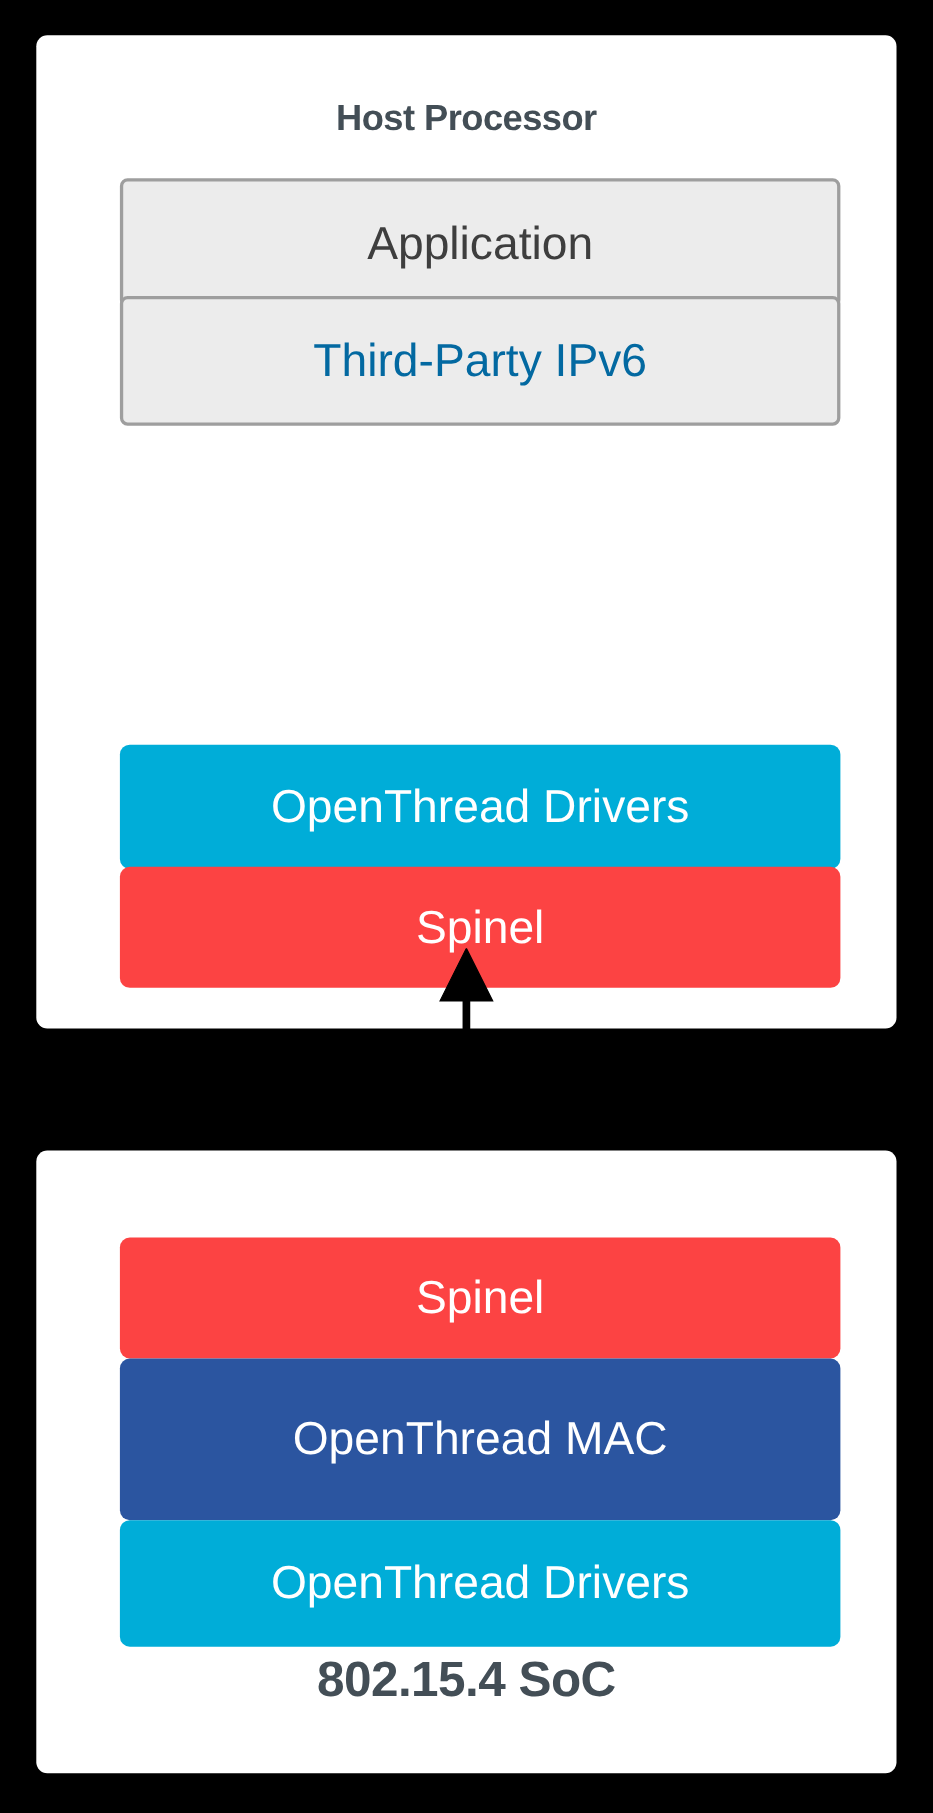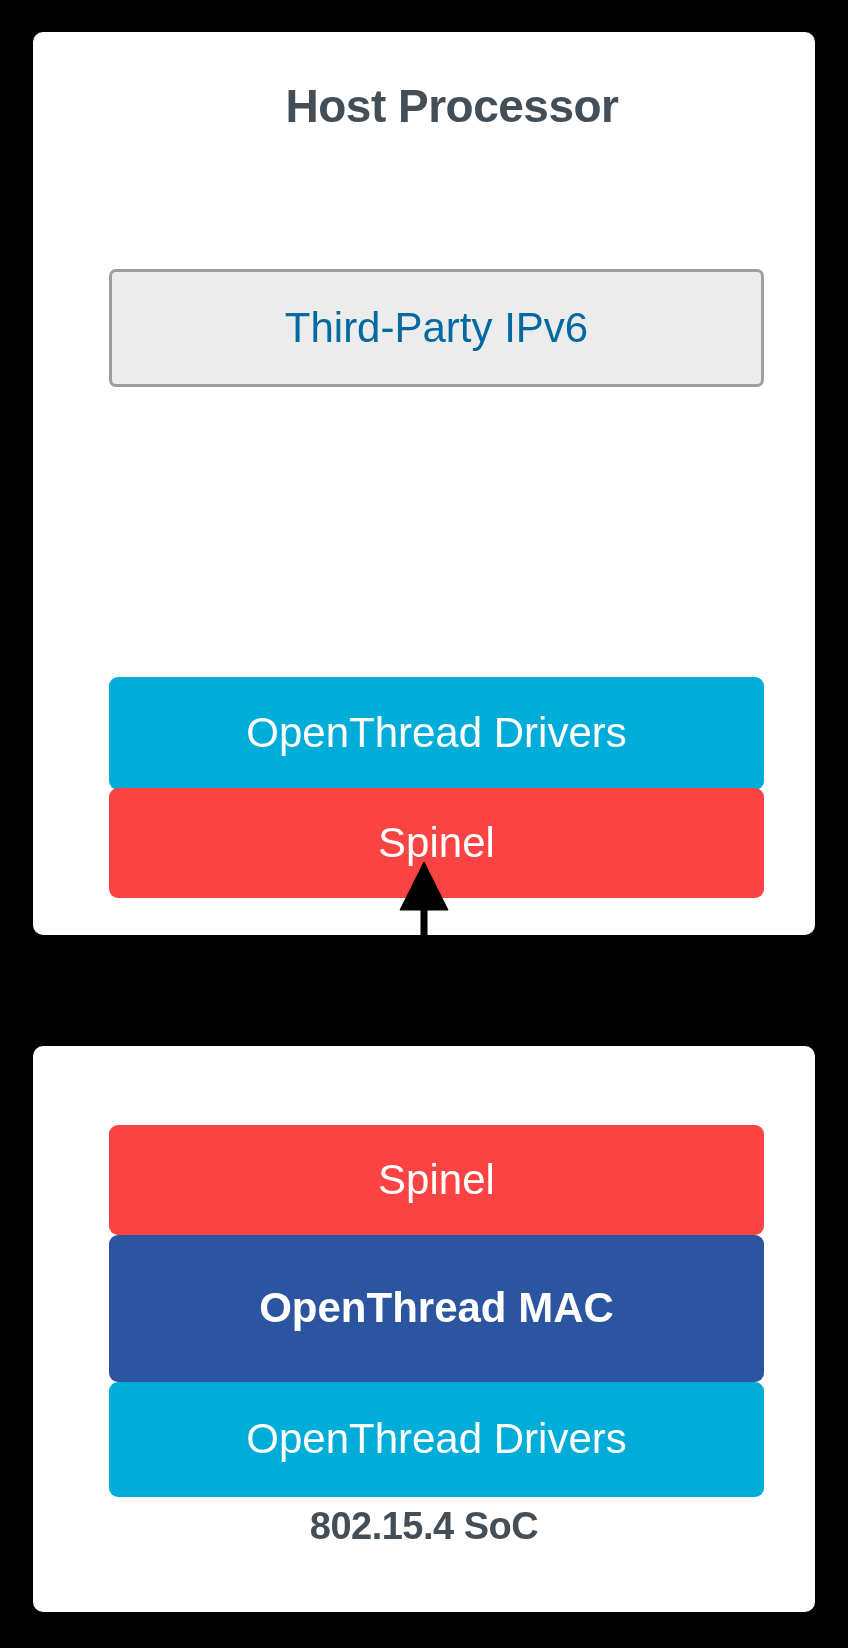--- a/index.html
+++ b/index.html
@@ -49,27 +49,26 @@
     position: absolute;
     left: 0;
     width: 100%;
     text-align: center;
     font-weight: bold;
     color: #434E56;
     letter-spacing: -0.5px;
   }
   #host-title {
     top: 47px;
-    font-size: 46px;
+    font-size: 33px;
     line-height: 55px;
-    padding-left: 28px;
   }
   #soc-title {
     bottom: 58px;
-    font-size: 38px;
+    font-size: 45px;
     line-height: 55px;
   }
 
   
   .layer {
     position: absolute;
     box-sizing: border-box;
     display: flex;
     align-items: center;
     justify-content: center;
@@ -128,20 +127,23 @@
 </style>
 </head>
 <body>
 
 <div id="diagram" style="background: rgb(0, 0, 0);">
 
   <div class="card" id="card-host" style="background: rgb(255, 255, 255);">
 
     <div class="card-title" id="host-title" style="color: rgb(67, 78, 86);">Host Processor</div>
 
+    <div class="layer outlined host-layer" id="host-application" style="background: rgb(236, 236, 236); border-color: rgb(158, 158, 158);">
+      <span class="layer-label" style="color: rgb(62, 62, 62);">Application</span>
+    </div>
 
     <div class="layer outlined host-layer" id="host-thirdparty-ipv6" style="background: rgb(236, 236, 236); border-color: rgb(158, 158, 158);">
       <span class="layer-label" style="color: #0369a1;">Third-Party IPv6</span>
     </div>
 
 
 
     <div class="layer filled host-layer" id="host-openthread-drv" style="background: rgb(0, 173, 216);">
       <span class="layer-label" style="color: rgb(255, 255, 255);">OpenThread Drivers</span>
     </div>
@@ -161,21 +163,21 @@
     <polygon points="53,210 29,162 77,162" fill="#000000" stroke="#000000"></polygon>
   </svg>
 
   <div class="card" id="card-soc" style="background: rgb(255, 255, 255);">
 
     <div class="layer filled soc-layer" id="soc-spinel" style="background: rgb(252, 67, 67);">
       <span class="layer-label" style="color: rgb(255, 255, 255);">Spinel</span>
     </div>
 
     <div class="layer filled soc-layer" id="soc-openthread-mac" style="background: rgb(43, 85, 160);">
-      <span class="layer-label" style="color: rgb(255, 255, 255); font-weight: bold;">OpenThread MAC</span>
+      <span class="layer-label" style="color: rgb(255, 255, 255);">OpenThread MAC</span>
     </div>
 
     <div class="layer filled soc-layer" id="soc-openthread-drv" style="background: rgb(0, 173, 216);">
       <span class="layer-label" style="color: rgb(255, 255, 255);">OpenThread Drivers</span>
     </div>
 
     <div class="card-title" id="soc-title" style="color: rgb(67, 78, 86);">802.15.4 SoC</div>
 
   </div>
 

